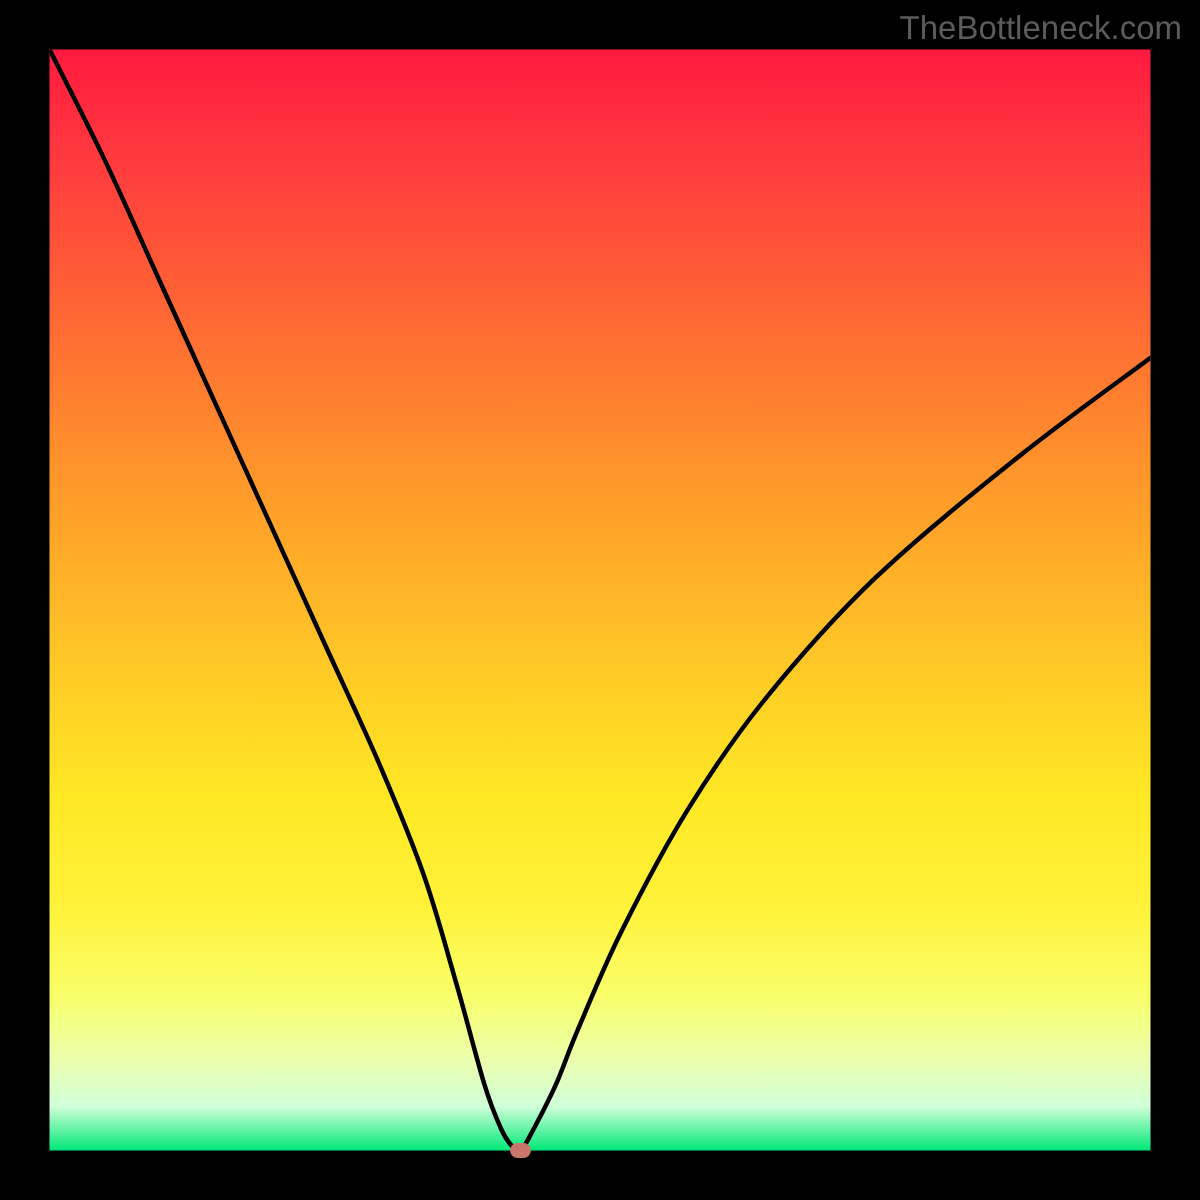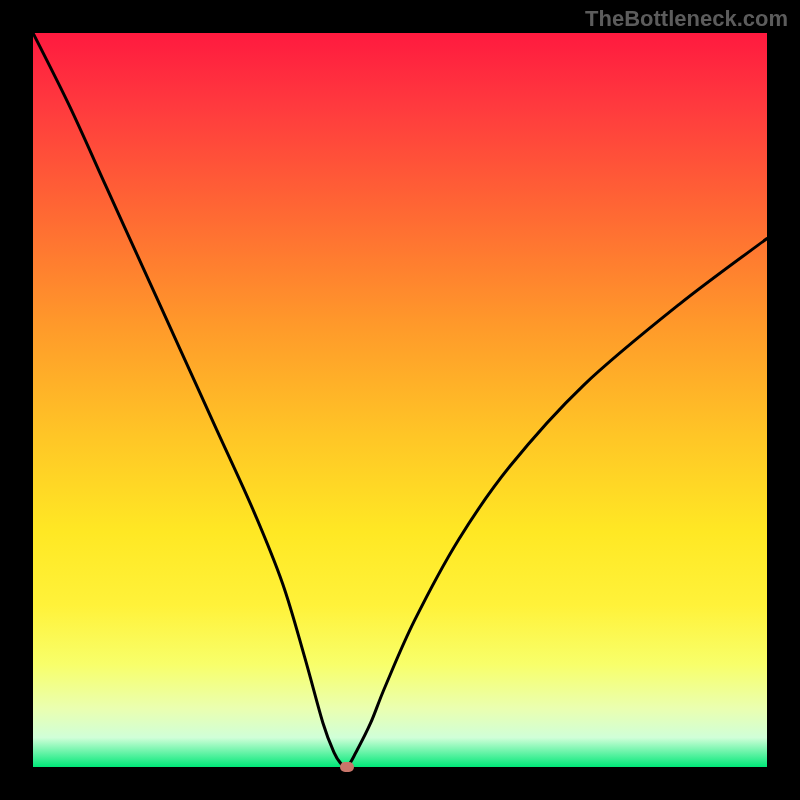--- a/index.html
+++ b/index.html
@@ -14,21 +14,21 @@
       #ffc626 55%,
       #ffe824 68%,
       #fff23a 78%,
       #f8ff6a 86%,
       #eaffb0 92%,
       #d0ffd8 96%,
       #00e878 100%);
   }
   .curve{position:absolute;left:0;top:0;width:734px;height:734px}
   .dot{position:absolute;width:14px;height:10px;border-radius:5px;background:#c9756a;transform:translate(-50%,-50%)}
-  .watermark{position:absolute;top:6px;right:12px;color:#5c5c5c;font-size:22px;font-weight:700;z-index:10}
+  .watermark{position:absolute;top:6px;right:12px;color:#5c5c5c;font-size:22px;font-weight:400;z-index:10}
 </style>
 </head>
 <body>
 
 <div class="frame">
   <div class="watermark">TheBottleneck.com</div>
   <div class="plot">
     <div class="grad"></div>
     <svg class="curve" viewBox="0 0 734 734" preserveAspectRatio="none">
       <path id="curve-path" fill="none" stroke="#000" stroke-width="3" stroke-linecap="round" stroke-linejoin="round" d="M 0.00 0.00 C 6.12 12.23, 24.47 47.71, 36.70 73.40 C 48.93 99.09, 61.17 127.23, 73.40 154.14 C 85.63 181.05, 97.87 207.97, 110.10 234.88 C 122.33 261.79, 134.57 288.71, 146.80 315.62 C 159.03 342.53, 171.27 369.45, 183.50 396.36 C 195.73 423.27, 209.19 451.41, 220.20 477.10 C 231.21 502.79, 241.00 526.03, 249.56 550.50 C 258.12 574.97, 264.85 600.66, 271.58 623.90 C 278.31 647.14, 285.04 674.06, 289.93 689.96 C 294.82 705.86, 297.88 712.47, 300.94 719.32 C 304.00 726.17, 306.08 728.62, 308.28 731.06 C 310.48 733.51, 311.71 735.96, 314.15 734.00 C 316.60 732.04, 319.05 726.66, 322.96 719.32 C 326.87 711.98, 332.75 700.97, 337.64 689.96 C 342.53 678.95, 344.98 670.39, 352.32 653.26 C 359.66 636.13, 369.45 611.67, 381.68 587.20 C 393.91 562.73, 409.82 532.15, 425.72 506.46 C 441.62 480.77, 456.30 458.75, 477.10 433.06 C 497.90 407.37, 522.36 379.23, 550.50 352.32 C 578.64 325.41, 615.34 296.05, 645.92 271.58 C 676.50 247.11, 719.32 216.53, 734.00 205.52"></path>

